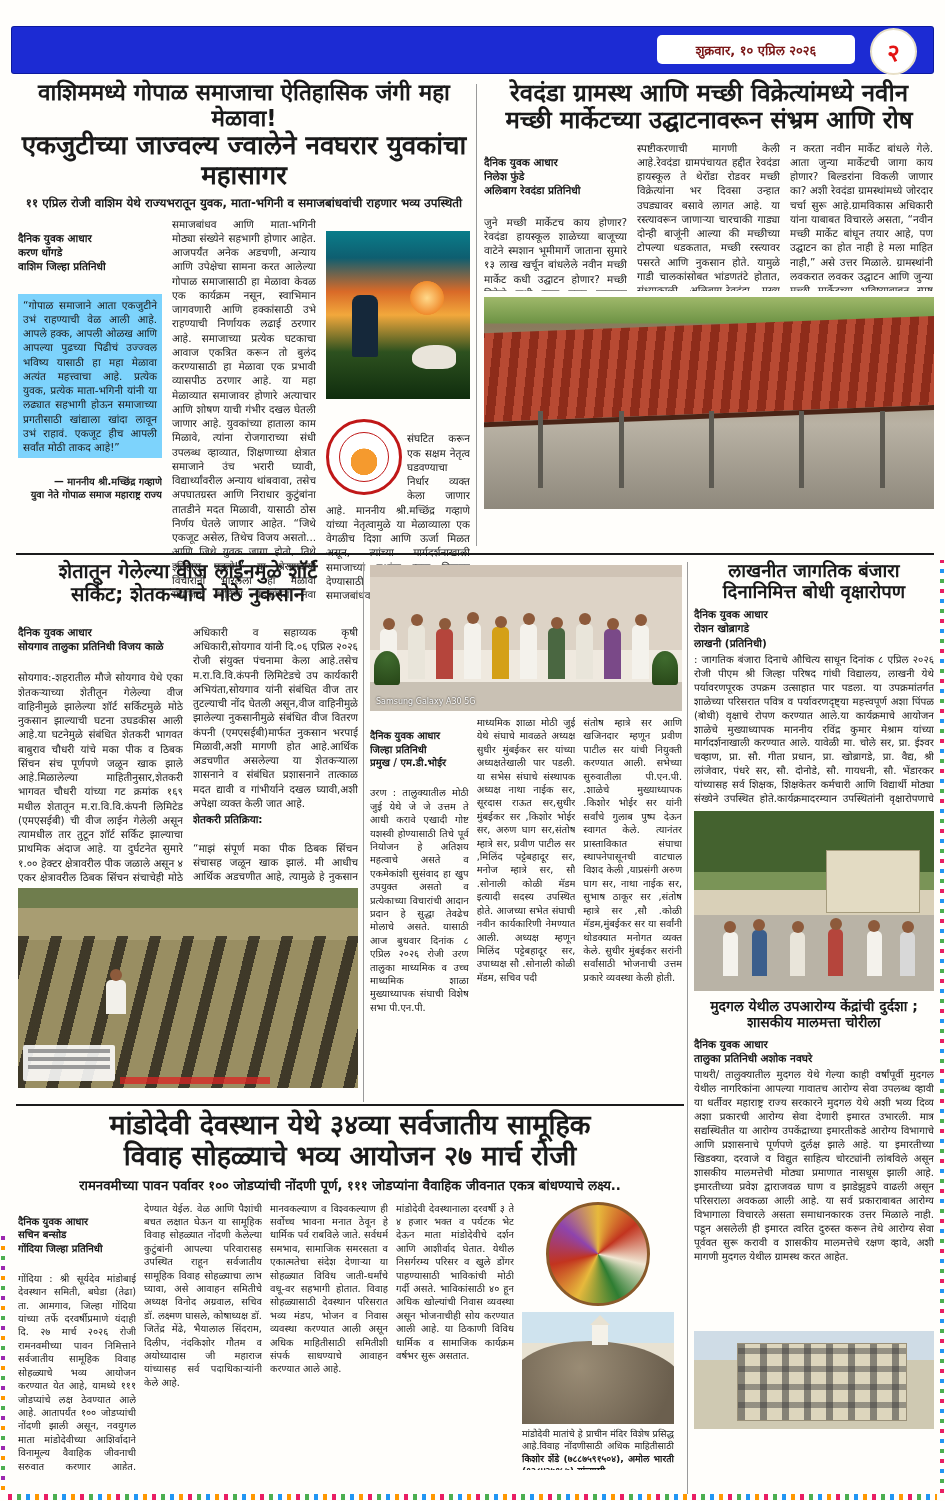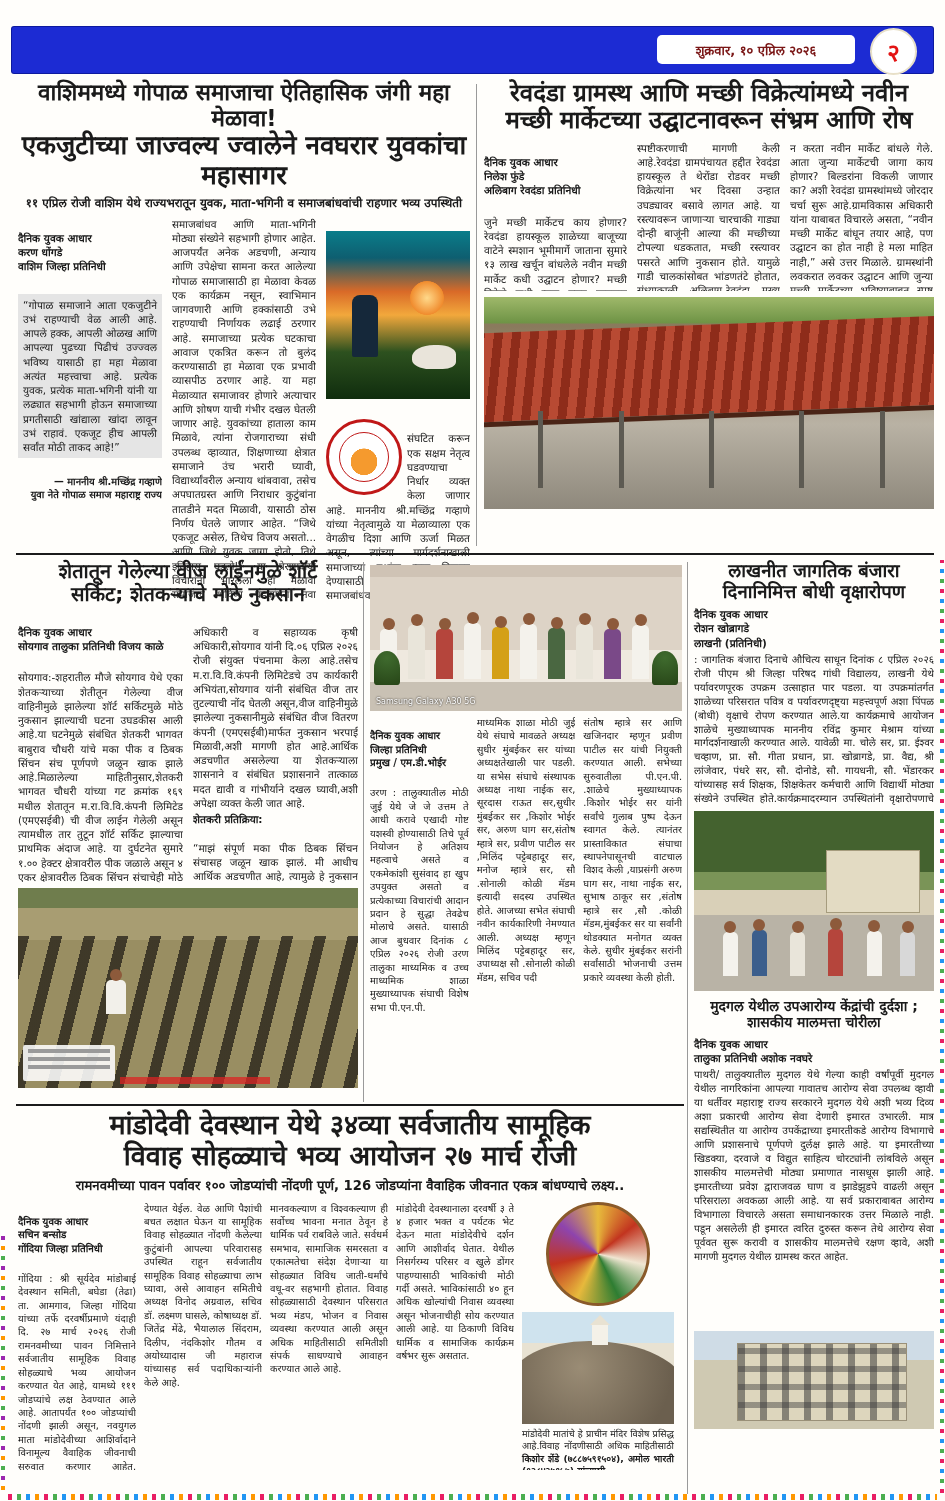--- a/index.html
+++ b/index.html
@@ -17,21 +17,21 @@
            border:2px solid #e8e0c8;font-size:24px;font-weight:bold;color:#e31414;
            display:flex;align-items:center;justify-content:center;}
   
   .hl{font-weight:bold;text-align:center;line-height:1.14;white-space:pre-line;}
   .sub{font-weight:bold;text-align:center;}
   .byline{font-weight:bold;white-space:pre-line;font-size:10.5px;line-height:1.35;margin-bottom:3px;}
   .col{font-size:10.4px;line-height:1.37;text-align:justify;overflow:hidden;white-space:pre-line;}
   .cols{display:flex;}
   .vrule{position:absolute;width:1px;background:#9a9a9a;}
   .hdiv{position:absolute;height:2px;background:#1b1b1b;}
-  .quotebox{background:#e5e5e5;padding:4px 5px;margin:3px 0 2px 0;}
+  .quotebox{background:#7dd3fc;padding:4px 5px;margin:3px 0 2px 0;}
   .attr{font-weight:bold;font-size:9.8px;text-align:right;white-space:pre-line;margin-bottom:3px;}
   
   .ph{position:relative;overflow:hidden;background:#ccc;}
   .krishna{height:168px;background:linear-gradient(180deg,#0a7d8a 0%,#0e5e70 16%,#d96a28 36%,#f2a83c 50%,#2d511f 72%,#102d0e 100%);}
   .krishna .sun{position:absolute;left:58%;top:30%;width:34px;height:34px;border-radius:50%;
                 background:radial-gradient(circle,#ffd98a,#f08b2d 70%,transparent 72%);}
   .krishna .fig{position:absolute;left:18%;top:38%;width:26px;height:62px;background:#15283a;border-radius:8px 8px 2px 2px;}
   .krishna .cow{position:absolute;right:10%;bottom:18%;width:44px;height:24px;background:#e9e4da;border-radius:50% 40% 30% 40%;}
   .gopal-logo{width:76px;height:76px;border-radius:50%;background:#fff;border:3px solid #c01818;float:left;
               margin:2px 5px 2px 0;position:relative;box-sizing:border-box;}
@@ -230,21 +230,21 @@
         <div class="b"></div>
       </div>
     </div>
   </section>
 
   <div class="hdiv" style="left:16px;top:1104px;width:668px;"></div>
 
   <section class="abs" style="left:18px;top:1110px;width:664px;height:386px;">
     <div class="hl" style="font-size:27px;">मांडोदेवी देवस्थान येथे ३४व्या सर्वजातीय सामूहिक
 विवाह सोहळ्याचे भव्य आयोजन २७ मार्च रोजी</div>
-    <div class="sub" style="font-size:13.2px;margin-top:4px;">रामनवमीच्या पावन पर्वावर १०० जोडप्यांची नोंदणी पूर्ण, 126 जोडप्यांना वैवाहिक जीवनात एकत्र बांधण्याचे लक्ष्य..</div>
+    <div class="sub" style="font-size:13.2px;margin-top:4px;">रामनवमीच्या पावन पर्वावर १०० जोडप्यांची नोंदणी पूर्ण, १११ जोडप्यांना वैवाहिक जीवनात एकत्र बांधण्याचे लक्ष्य..</div>
     <div class="cols" style="gap:8px;margin-top:8px;height:268px;overflow:hidden;">
       <div class="col" style="width:118px;font-size:9.8px;">
         <div class="byline" style="font-size:10px;">दैनिक युवक आधार
 सचिन बन्सोड
 गोंदिया जिल्हा प्रतिनिधी</div>
         <span>गोंदिया : श्री सूर्यदेव मांडोबाई देवस्थान समिती, बघेडा (तेढा) ता. आमगाव, जिल्हा गोंदिया यांच्या तर्फे दरवर्षीप्रमाणे यंदाही दि. २७ मार्च २०२६ रोजी रामनवमीच्या पावन निमित्ताने सर्वजातीय सामूहिक विवाह सोहळ्याचे भव्य आयोजन करण्यात येत आहे, यामध्ये १११ जोडप्यांचे लक्ष ठेवण्यात आले आहे. आतापर्यंत १०० जोडप्यांची नोंदणी झाली असून, नवयुगल माता मांडोदेवीच्या आशिर्वादाने विनामूल्य वैवाहिक जीवनाची सुरुवात करणार आहेत. सर्वजातीय सामूहिक विवाह सोहळ्याचे आयोजन १९९३ पासून सुरू असून यंदाचे हे ३४ वे वर्ष आहे. दरवर्षीप्रमाणे नवविवाहित जोडप्यांना संसारोपयोगी साहित्य व जीवनावश्यक वस्तू मंगलसूत्रासह भेट</span>
       </div>
       <div class="col" style="width:118px;font-size:9.8px;">देण्यात येईल. वेळ आणि पैशांची बचत लक्षात घेऊन या सामूहिक विवाह सोहळ्यात नोंदणी केलेल्या कुटुंबांनी आपल्या परिवारासह उपस्थित राहून सर्वजातीय सामूहिक विवाह सोहळ्याचा लाभ घ्यावा, असे आवाहन समितीचे अध्यक्ष विनोद अग्रवाल, सचिव डॉ. लक्ष्मण घासले, कोषाध्यक्ष डॉ. जितेंद्र मेंढे, भैयालाल सिंदराम, दिलीप, नंदकिशोर गौतम व अयोध्यादास जी महाराज यांच्यासह सर्व पदाधिकाऱ्यांनी केले आहे.</div>
       <div class="col" style="width:118px;font-size:9.8px;">मानवकल्याण व विश्वकल्याण ही सर्वोच्च भावना मनात ठेवून हे धार्मिक पर्व राबविले जाते. सर्वधर्म समभाव, सामाजिक समरसता व एकात्मतेचा संदेश देणाऱ्या या सोहळ्यात विविध जाती-धर्मांचे वधू-वर सहभागी होतात. विवाह सोहळ्यासाठी देवस्थान परिसरात भव्य मंडप, भोजन व निवास व्यवस्था करण्यात आली असून अधिक माहितीसाठी समितीशी संपर्क साधण्याचे आवाहन करण्यात आले आहे.</div>
       <div class="col" style="width:118px;font-size:9.8px;">मांडोदेवी देवस्थानाला दरवर्षी ३ ते ४ हजार भक्त व पर्यटक भेट देऊन माता मांडोदेवीचे दर्शन आणि आशीर्वाद घेतात. येथील निसर्गरम्य परिसर व खुले डोंगर पाहण्यासाठी भाविकांची मोठी गर्दी असते. भाविकांसाठी ४० हून अधिक खोल्यांची निवास व्यवस्था असून भोजनाचीही सोय करण्यात आली आहे. या ठिकाणी विविध धार्मिक व सामाजिक कार्यक्रम वर्षभर सुरू असतात.</div>

